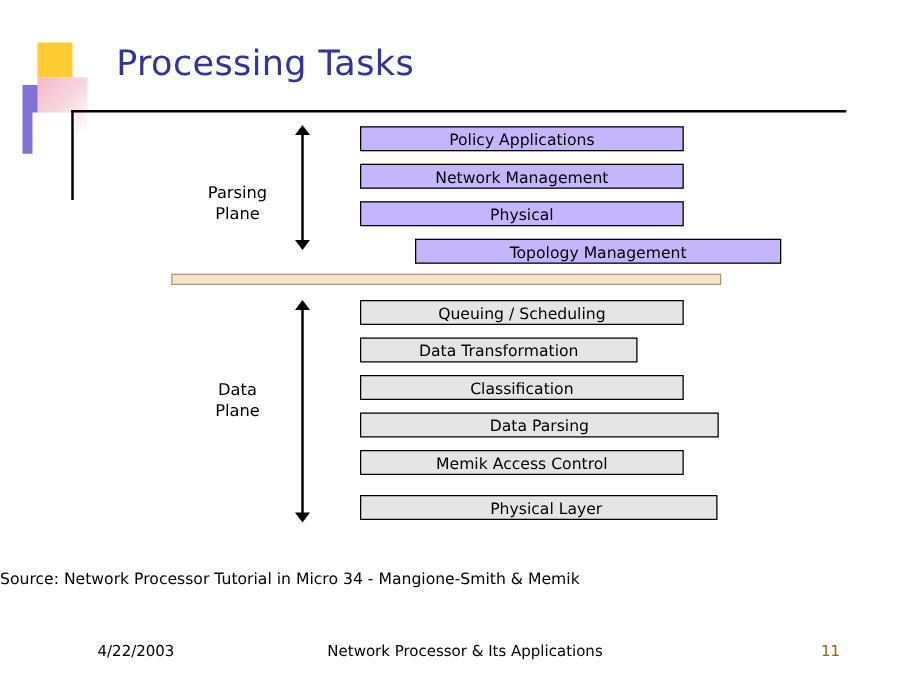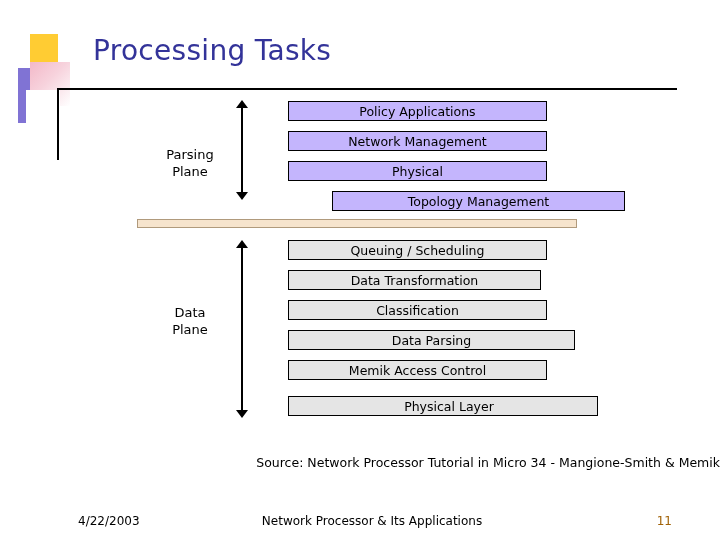--- a/index.html
+++ b/index.html
@@ -153,21 +153,21 @@
     bottom: 0;
     border-top: 8px solid #000000;
   }
 
   
   .source {
     position: absolute;
     left: 0;
     top: 455px;
     width: 720px;
-    text-align: right;
+    text-align: left;
     font-size: 12.5px;
     color: #000000;
   }
 
   
   .footer-date {
     position: absolute;
     left: 78px;
     top: 514px;
     font-size: 12px;
@@ -227,23 +227,23 @@
   <span>Plane</span>
 </div>
 
 <div class="arrow" style="left:235px; top:240px; height:178px;">
   <div class="head-up"></div>
   <div class="shaft"></div>
   <div class="head-down"></div>
 </div>
 
 <div class="bar data" style="left:288px; top:240px; width:259px;">Queuing / Scheduling</div>
-<div class="bar data" style="left:288px; top:270px; width:253px;">Data Transformation</div>
+<div class="bar data" style="left:288px; top:270px; width:222px;">Data Transformation</div>
 <div class="bar data" style="left:288px; top:300px; width:259px;">Classification</div>
 <div class="bar data" style="left:288px; top:330px; width:287px;">Data Parsing</div>
 <div class="bar data" style="left:288px; top:360px; width:259px;">Memik Access Control</div>
-<div class="bar data" style="left:288px; top:396px; width:310px;padding-left:12px;">Physical Layer</div>
+<div class="bar data" style="left:288px; top:396px; width:286px;padding-left:12px;">Physical Layer</div>
 
 <div class="source">Source: Network Processor Tutorial in Micro 34 - Mangione-Smith &amp; Memik</div>
 
 <div class="footer-date">4/22/2003</div>
 <div class="footer-center">Network Processor &amp; Its Applications</div>
 <div class="footer-page">11</div>
 
 </body></html>

